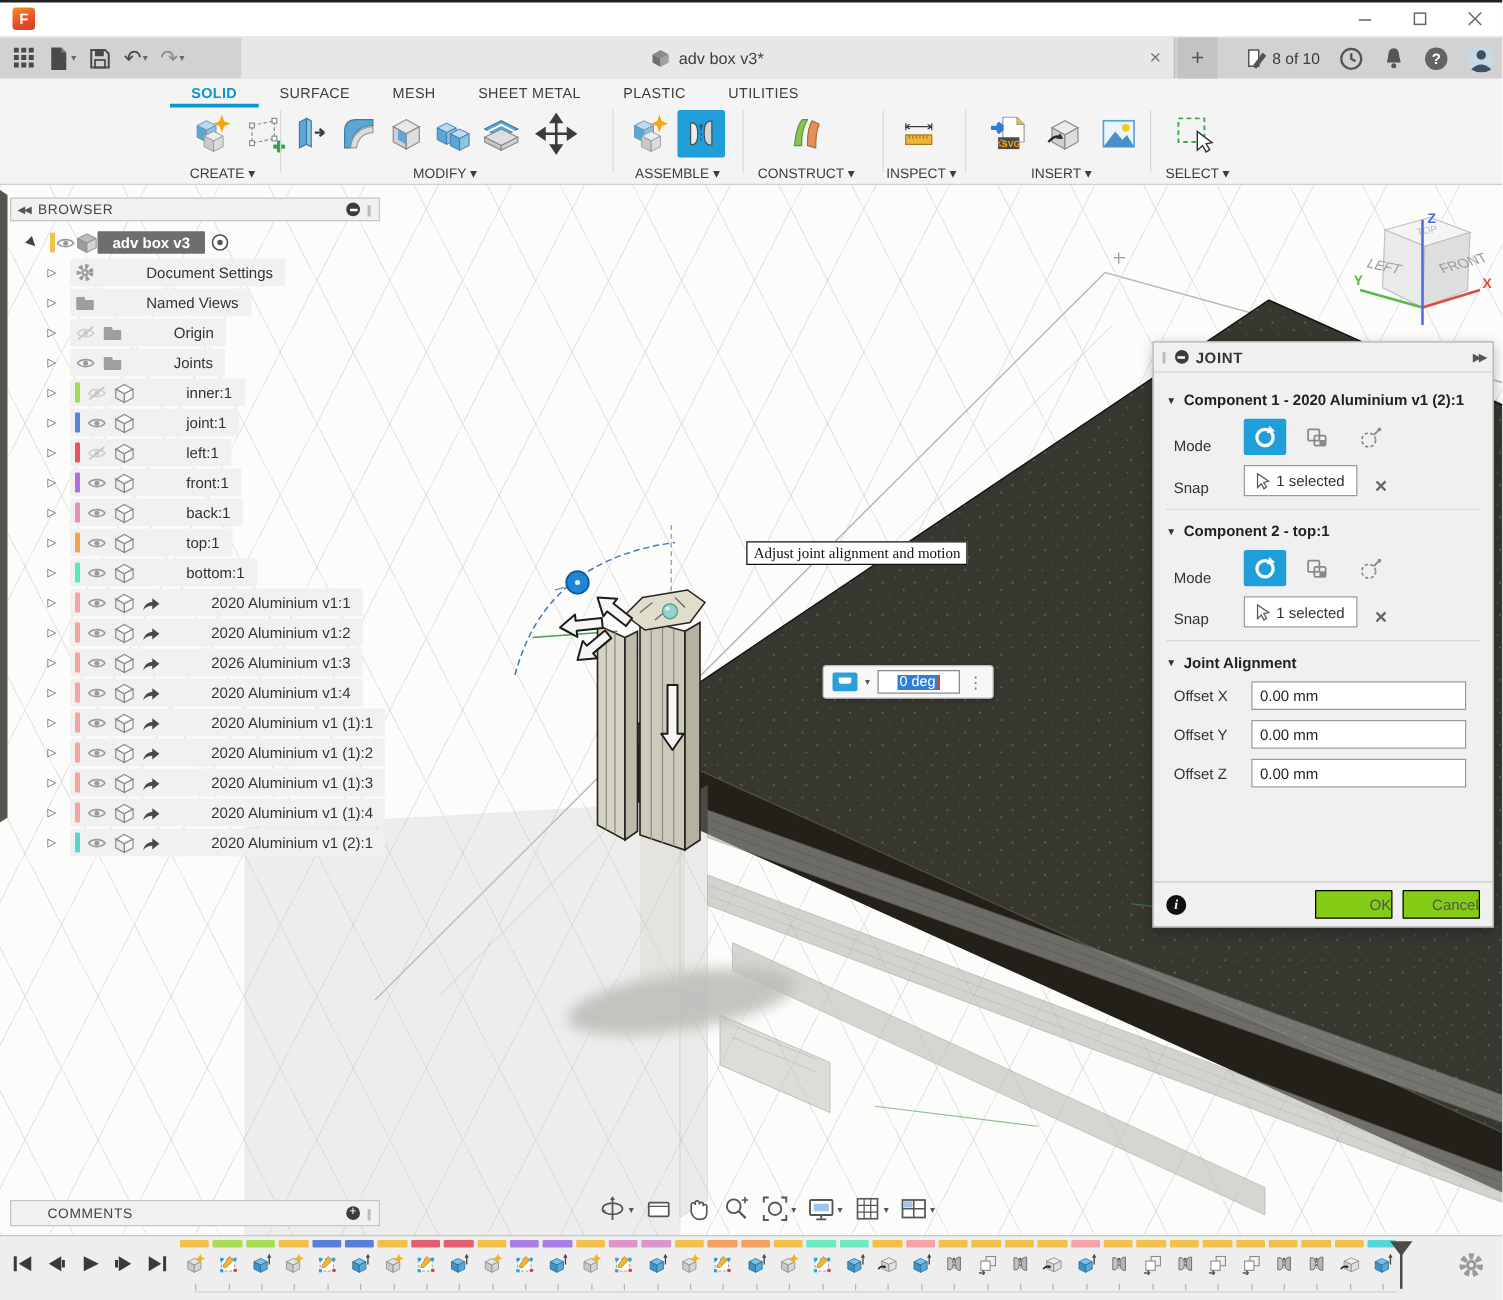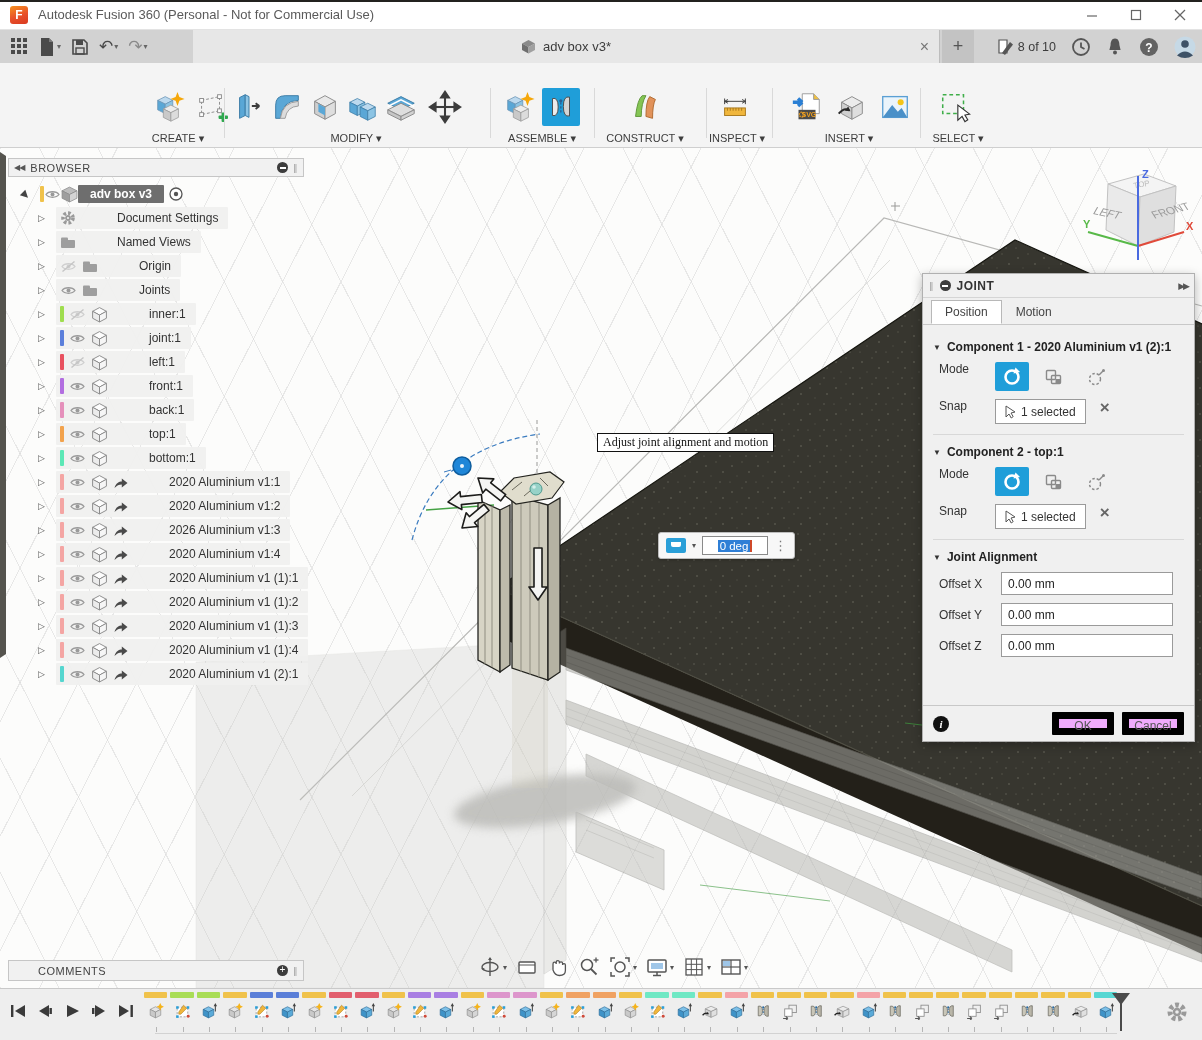--- a/index.html
+++ b/index.html
@@ -82,36 +82,36 @@
   .dialog{position:absolute;left:922px;top:273px;width:273px;height:469px;background:#f0f0f0;border:1px solid #b0b0b0;box-shadow:0 3px 10px rgba(0,0,0,.28);z-index:35;display:flex;flex-direction:column;}
   .dlg-head{height:24px;display:flex;align-items:center;gap:6px;padding:0 6px;border-bottom:1px solid #d5d5d5;}
   .dlg-title{font-size:12px;font-weight:bold;color:#333;letter-spacing:.5px;}
   .dlg-ff{margin-left:auto;color:#555;font-size:9px;letter-spacing:-2px;}
   .dlg-tabs{display:flex;height:27px;border-bottom:1px solid #c8c8c8;padding-left:8px;align-items:flex-end;}
   .dtab{font-size:12px;color:#444;padding:4px 13px;border:1px solid transparent;}
   .dtab.active{background:#fff;border-color:#b8b8b8;border-bottom-color:#fff;}
   .dlg-body{flex:1;padding:9px 10px 0 10px;}
   .sect-title{font-size:12px;font-weight:bold;color:#222;margin:6px 0 8px 0;display:flex;align-items:center;gap:6px;}
   .sect-title .tri{font-size:8px;color:#333;}
-  .drow{display:flex;align-items:flex-start;margin:0 0 8px 6px;}
+  .drow{display:flex;align-items:flex-end;margin:0 0 8px 6px;}
   .drow > label{width:56px;font-size:12px;color:#333;flex:none;}
   .modes{display:flex;align-items:center;gap:8px;}
   .mode-btn{width:34px;height:29px;display:flex;align-items:center;justify-content:center;border-radius:2px;}
   .mode-btn.active{background:#1f9ed9;}
   .snap-btn{height:25px;background:#fff;border:1px solid #9a9a9a;display:flex;align-items:center;gap:4px;font-size:12px;color:#333;padding:0 9px;}
   .snap-x{margin-left:14px;color:#666;font-size:17px;font-weight:bold;line-height:1;}
   .dsep{height:1px;background:#d8d8d8;margin:10px 0;}
   .frow{display:flex;align-items:center;margin:0 0 8px 6px;}
   .frow > label{width:62px;font-size:12px;color:#333;flex:none;}
   .frow input{width:172px;height:23px;border:1px solid #9a9a9a;font-size:12px;color:#222;padding:0 6px;font-family:"Liberation Sans",sans-serif;background:#fff;}
   .flip-btn{width:30px;height:27px;background:#1f9ed9;display:flex;align-items:center;justify-content:center;border-radius:1px;}
   .dlg-foot{height:36px;border-top:1px solid #c8c8c8;display:flex;align-items:center;padding:0 10px;gap:8px;}
   .info-i{width:16px;height:16px;border-radius:50%;background:#111;color:#fff;font-family:"Liberation Serif",serif;font-style:italic;font-weight:bold;font-size:11px;display:flex;align-items:center;justify-content:center;}
   .dlg-foot .spacer{flex:1;}
-  .dbtn{width:62px;height:23px;background:#f0abfc;border:7px solid #000000;font-size:12px;color:#555;border-radius:1px;font-family:"Liberation Sans",sans-serif;}
+  .dbtn{width:62px;height:23px;background:#84cc16;border:1px solid #000000;font-size:12px;color:#555;border-radius:1px;font-family:"Liberation Sans",sans-serif;text-align:right;}
 
   
   .viewcube{position:absolute;right:8px;top:168px;z-index:20;}
 
   
   .comments{position:absolute;left:8px;top:960px;width:296px;height:21px;z-index:25;}
   .navbar{position:absolute;left:479px;top:956px;display:flex;align-items:center;gap:9px;z-index:25;}
   .nav-btn{display:flex;align-items:center;gap:2px;color:#555;}
   .nav-caret{font-size:8px;color:#555;}
 
@@ -131,21 +131,20 @@
   .tl-gear{position:absolute;right:14px;top:12px;}
 </style>
 </head>
 <body>
 <div id="app">
 
 <div class="top-edge"></div>
 
 <div class="titlebar">
   <div class="fusion-logo">F</div>
-  <div class="app-title">Autodesk Fusion 360 (Personal - Not for Commercial Use)</div>
   <div class="win-controls">
     <div class="win-btn">
           <svg width="12" height="12">
             <line x1="1" y1="7" x2="11" y2="7"></line>
           </svg>
         </div>
     <div class="win-btn">
           <svg width="12" height="12">
             <rect x="1.5" y="1.5" width="9" height="9"></rect>
           </svg>
@@ -229,20 +228,28 @@
         </svg>
     <svg width="22" height="22">
           <circle cx="11" cy="11" r="10.5" fill="#c6d9e6"></circle>
           <circle cx="11" cy="8" r="3.8" fill="#3d5166"></circle>
           <path d="M3,19.5 Q11,11.5 19,19.5 Q15,22 11,22 Q7,22 3,19.5 Z" fill="#3d5166"></path>
         </svg>
   </div>
 </div>
 
 <div class="ribbon">
+  <div class="ribbon-tabs">
+    <span class="rtab active">SOLID</span>
+    <span class="rtab">SURFACE</span>
+    <span class="rtab">MESH</span>
+    <span class="rtab">SHEET METAL</span>
+    <span class="rtab">PLASTIC</span>
+    <span class="rtab">UTILITIES</span>
+  </div>
 
   <div class="ricon" style="left:150px">
     <svg viewBox="0 0 36 36">
           <g stroke="#6a94b5" stroke-width=".8">
             <polygon points="6,11 14,7 22,11 14,15" fill="#bcd9ee"></polygon>
             <polygon points="6,11 14,15 14,25 6,21" fill="#5aa7d6"></polygon>
             <polygon points="14,15 22,11 22,21 14,25" fill="#8cc4e4"></polygon>
           </g>
           <g stroke="#9a9a9a" stroke-width=".8">
             <polygon points="12,20 20,16 28,20 20,24" fill="#ececec"></polygon>
@@ -884,24 +891,20 @@
         </div>
       </div>
 </div>
 
 <div class="dialog">
   <div class="dlg-head">
     <span class="grip">∥</span>
     <span class="circle-minus"></span>
     <span class="dlg-title">JOINT</span>
     <span class="dlg-ff">▶▶</span>
-  </div>
-  <div class="dlg-tabs">
-    <span class="dtab active">Position</span>
-    <span class="dtab">Motion</span>
   </div>
   <div class="dlg-body">
     <div class="sect-title">
           <span class="tri">▼</span>
           <span>Component 1 - 2020 Aluminium v1 (2):1</span>
         </div>
     <div class="drow">
       <label>Mode</label>
       <div class="modes">
         <span class="mode-btn active">

